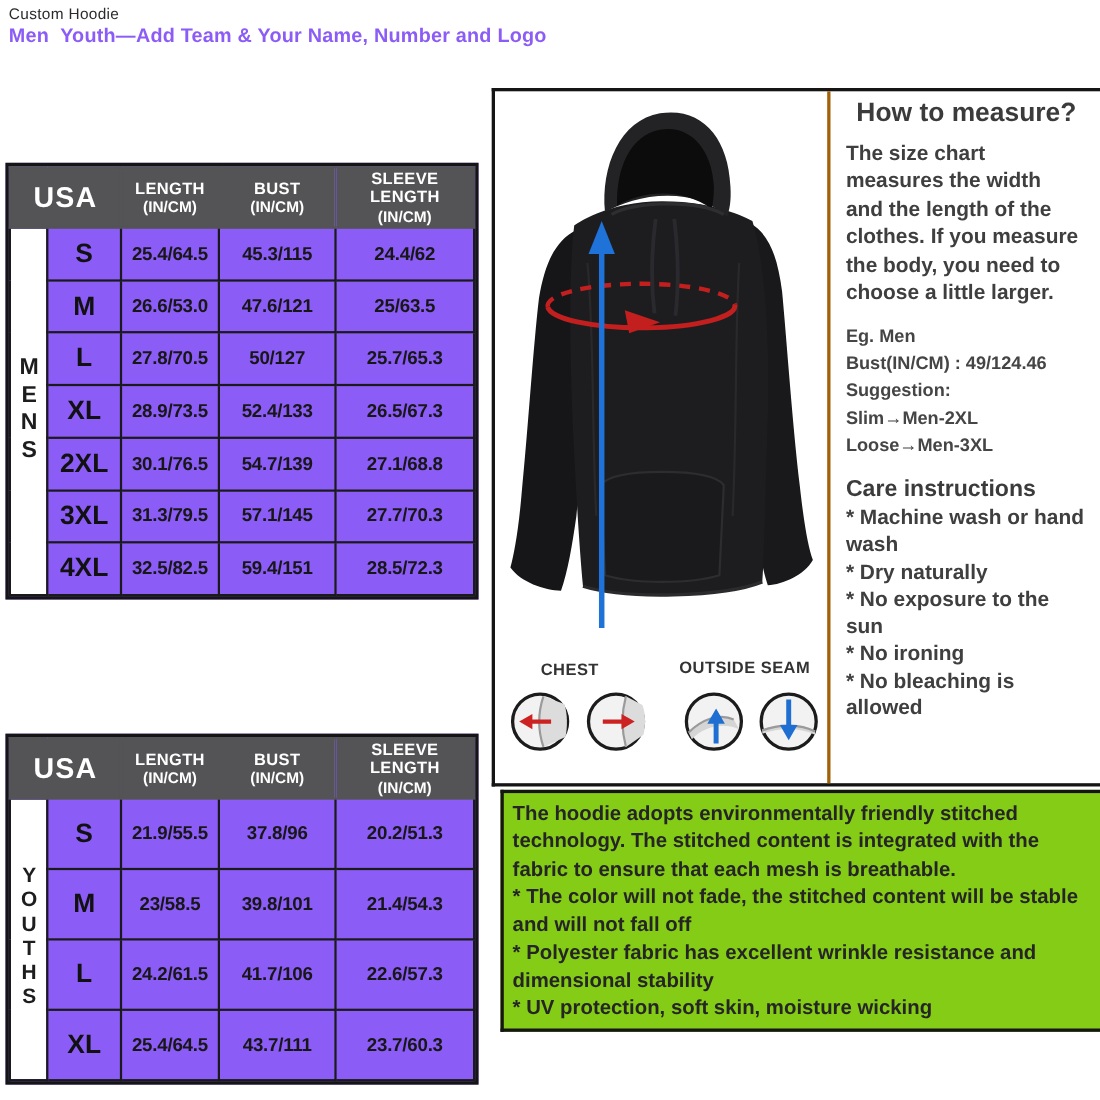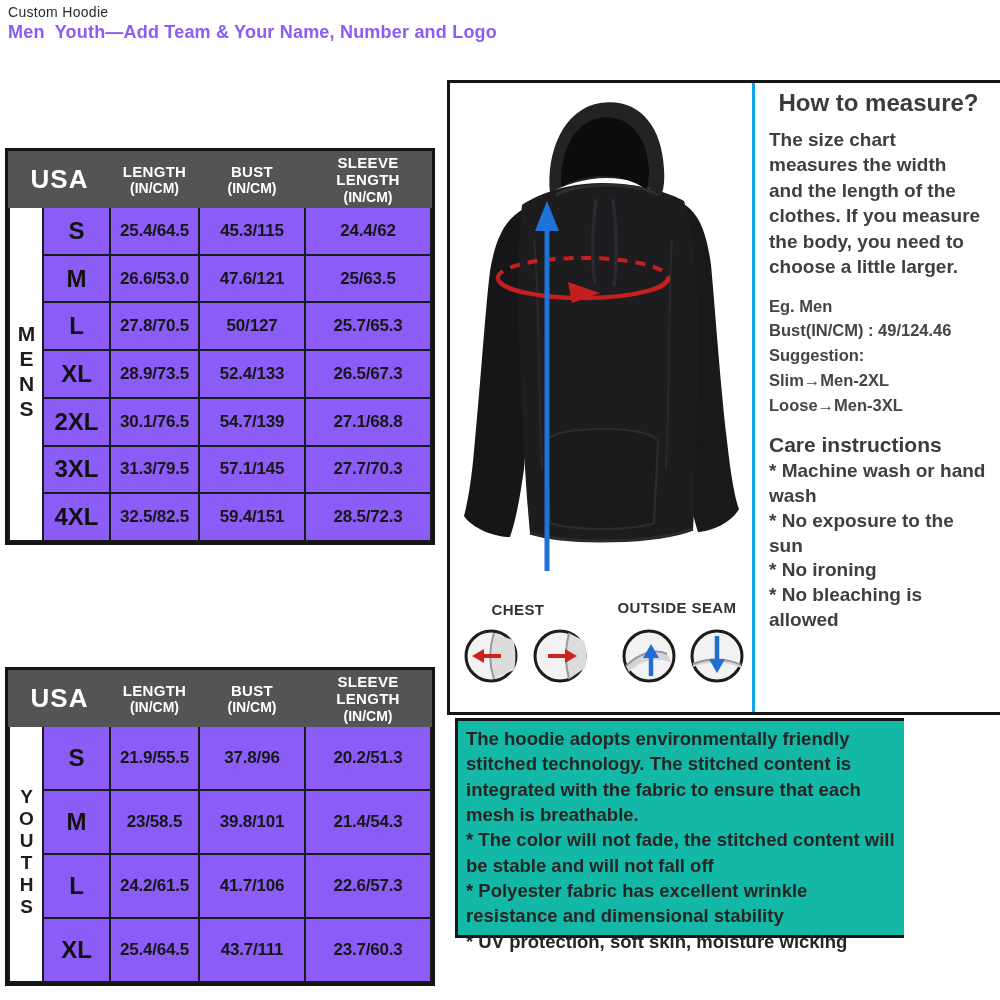--- a/index.html
+++ b/index.html
@@ -24,40 +24,40 @@
   .h-sub{font-size:14px;font-weight:700;line-height:1.15;}
   .group-cell{width:34px;background:#fff;}
   .vertical-label{writing-mode:vertical-rl;text-orientation:upright;font-weight:700;color:#1d1d1d;letter-spacing:2px;}
   .mens-box .vertical-label{font-size:21px;}
   .youth-box .vertical-label{font-size:19px;letter-spacing:1px;}
   .size-cell{font-size:24px;font-weight:700;color:#111;}
   .num-cell{font-size:17px;font-weight:700;color:#171717;letter-spacing:-.2px;}
 
   
   .info-box{position:absolute;left:447px;top:80px;width:553px;height:635px;border:3px solid #151515;border-right:none;box-sizing:border-box;display:flex;background:#fff;}
-  .hoodie-panel{width:305px;position:relative;border-right:3px solid #0ea5e9;box-sizing:border-box;flex:none;}
+  .hoodie-panel{width:305px;position:relative;border-right:3px solid #a16207;box-sizing:border-box;flex:none;}
   .hoodie-svg{position:absolute;left:0;top:6px;}
   .diagram-label{position:absolute;font-size:15px;font-weight:700;color:#333;letter-spacing:.4px;text-align:center;}
   .chest-label{left:8px;top:518px;width:120px;}
   .seam-label{left:152px;top:516px;width:150px;}
   .measure-icon{position:absolute;width:56px;height:56px;}
   .icon-chest-left{left:13px;top:545px;}
   .icon-chest-right{left:82px;top:545px;}
   .icon-seam-up{left:171px;top:545px;}
   .icon-seam-down{left:239px;top:545px;}
 
   .measure-panel{flex:1;padding:0 12px 0 14px;box-sizing:border-box;}
   .measure-heading{font-size:24px;font-weight:700;color:#3b3b3b;text-align:center;margin:6px 0 10px 0;}
   .measure-body{font-size:19px;font-weight:600;color:#3f3f3f;line-height:1.34;margin:0 4px 14px 0;}
   .example-block{font-size:16.5px;font-weight:700;color:#454545;line-height:1.5;margin-bottom:16px;}
   .care-heading{font-size:21px;font-weight:700;color:#3b3b3b;margin:0 0 2px 0;}
   .care-item{font-size:19px;font-weight:600;color:#3f3f3f;line-height:1.3;}
 
   
-  .bottom-box{position:absolute;left:455px;top:718px;width:449px;height:220px;border:3px solid #151515;border-right:none;box-sizing:border-box;padding:5px 6px 0 8px;background:#14b8a6;}
+  .bottom-box{position:absolute;left:455px;top:718px;width:545px;height:220px;border:3px solid #151515;border-right:none;box-sizing:border-box;padding:5px 6px 0 8px;background:#84cc16;}
   .bb-line{font-size:18.5px;font-weight:600;color:#252525;line-height:1.37;}
 </style>
 </head>
 <body>
 
 <div class="page-title">Custom Hoodie</div>
 <div class="page-subtitle">Men&nbsp; Youth—Add Team &amp; Your Name, Number and Logo</div>
 
 <div class="table-box mens-box">
   <table class="size-table">
@@ -267,20 +267,21 @@
     <p class="measure-body">The size chart measures the width and the length of the clothes.  If you measure the body, you need to choose a little larger.</p>
     <div class="example-block">
       <div>Eg. Men</div>
       <div>Bust(IN/CM) : 49/124.46</div>
       <div>Suggestion:</div>
       <div>Slim→Men-2XL</div>
       <div>Loose→Men-3XL</div>
     </div>
     <div class="care-heading">Care instructions</div>
     <div class="care-item">* Machine wash or hand wash</div>
+    <div class="care-item">* Dry naturally</div>
     <div class="care-item">* No exposure to the sun</div>
     <div class="care-item">* No ironing</div>
     <div class="care-item">* No bleaching is allowed</div>
   </div>
 </div>
 
 <div class="bottom-box">
   <div class="bb-line">The hoodie adopts environmentally friendly stitched technology. The stitched content is integrated with the fabric to ensure that each mesh is breathable.</div>
   <div class="bb-line">* The color will not fade, the stitched content will be stable and will not fall off</div>
   <div class="bb-line">* Polyester fabric has excellent wrinkle resistance and dimensional stability</div>

